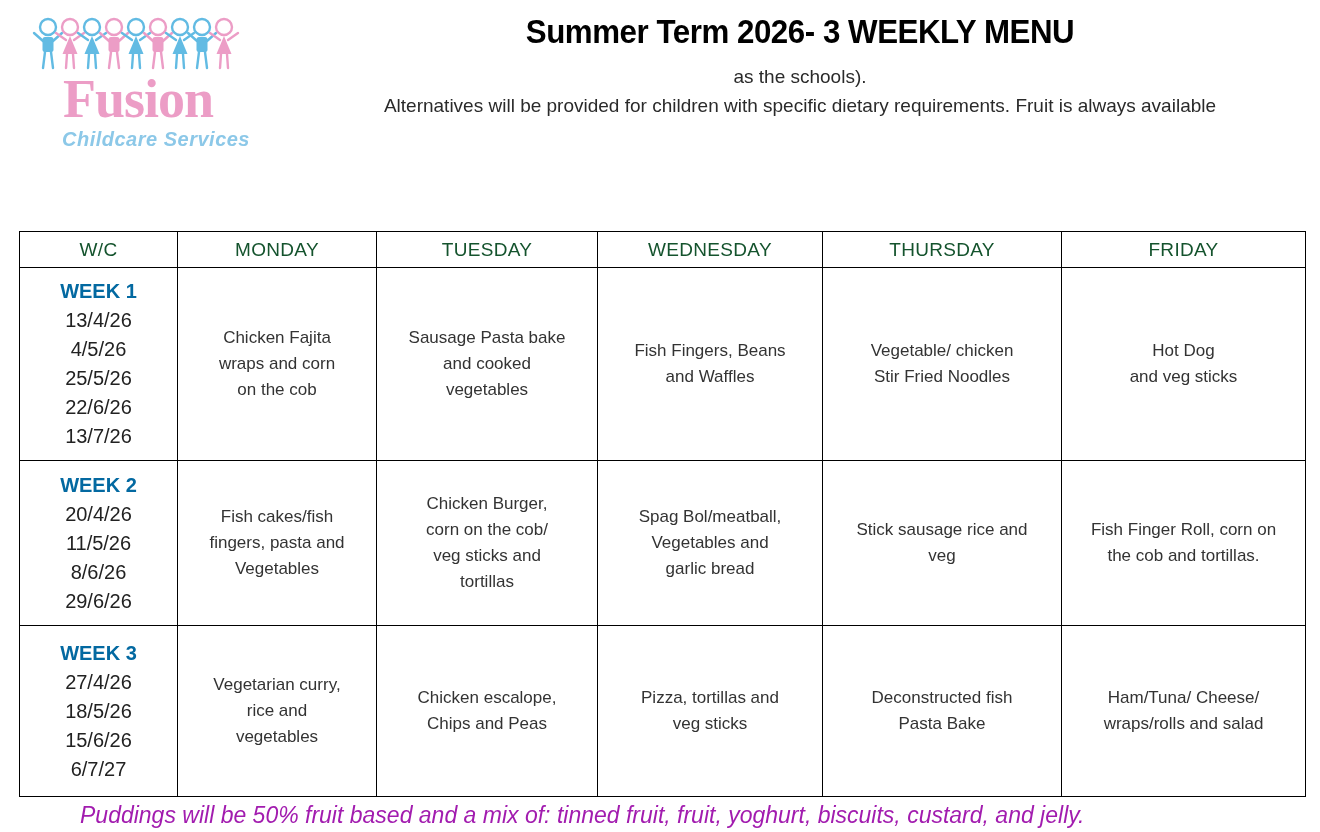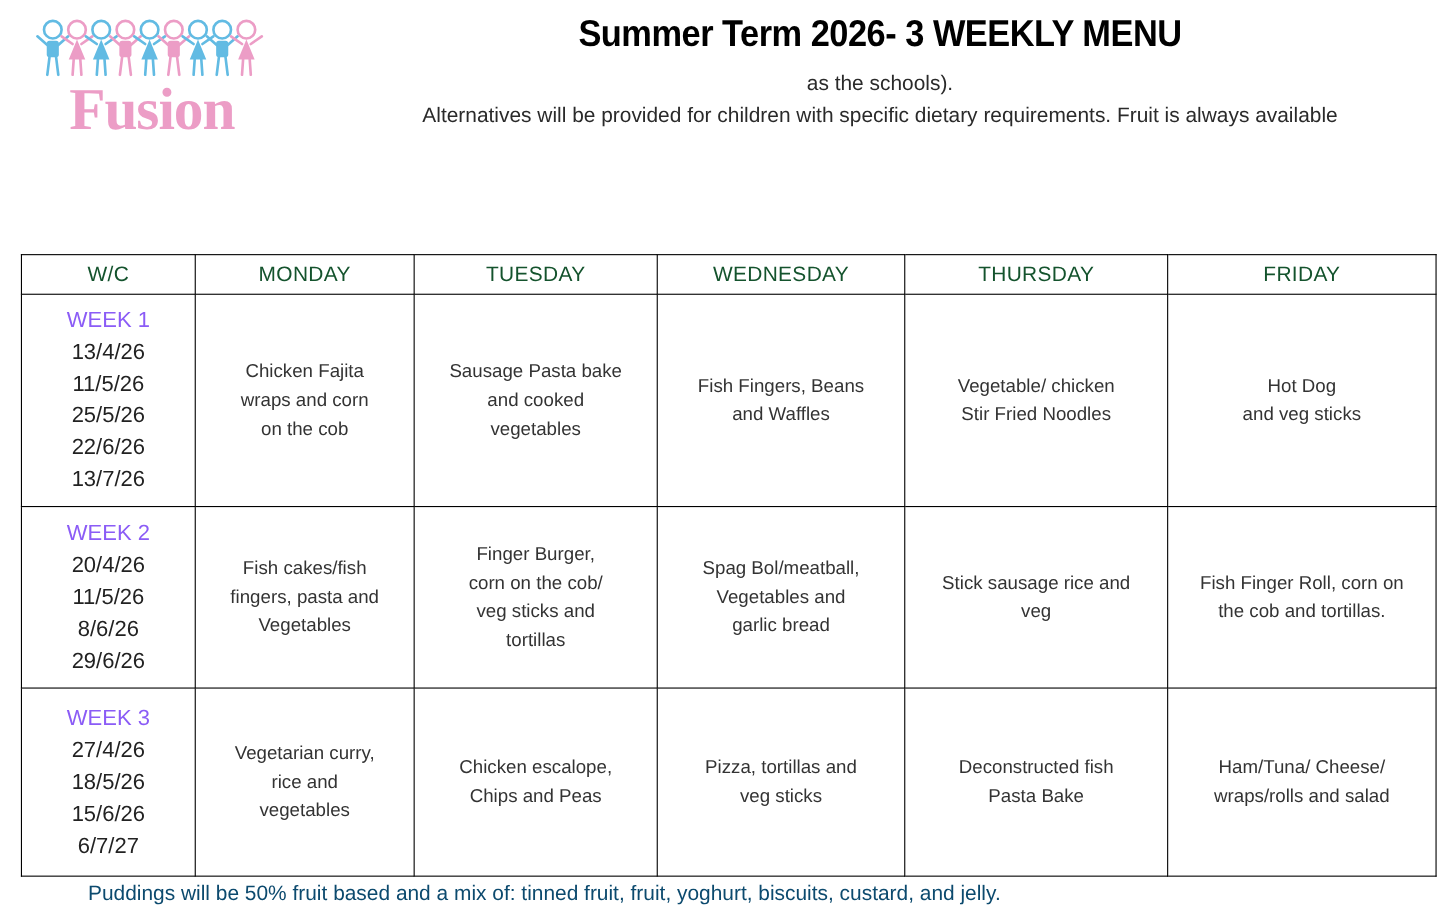--- a/index.html
+++ b/index.html
@@ -88,38 +88,39 @@
     font-size: 19px;
     font-weight: normal;
     color: #14532d;
     letter-spacing: 0.3px;
   }
   td.wc-cell {
     font-size: 20px;
     line-height: 1.45;
     color: #222;
   }
-  .wc-label { font-weight: normal; color: #8b5cf6; }
+  .wc-label { font-weight: bold; color: #0369a1; }
   .wc-dates { white-space: pre-line; }
   td.meal-cell {
     font-size: 17px;
     line-height: 1.52;
     color: #333;
     padding: 0 8px;
     white-space: pre-line;
   }
 
   
   .footer-note {
     position: absolute;
     left: 80px;
     top: 802px;
-    font-size: 19px;
-    color: #0c4a6e;
+    font-size: 23px;
+    color: #a21caf;
     white-space: nowrap;
+    font-style: italic;
   }
 </style>
 </head>
 <body>
 
 <div class="page">
 
   <div class="logo">
     <svg class="logo-kids" viewBox="0 0 210 62" xmlns="http://www.w3.org/2000/svg" aria-hidden="true">
       <defs>
@@ -140,20 +141,21 @@
       <use href="#kidB" x="22" y="4" style="color:#ec9dc6"></use>
       <use href="#kidB" x="44" y="4" style="color:#62bbe3"></use>
       <use href="#kidA" x="66" y="4" style="color:#ec9dc6"></use>
       <use href="#kidB" x="88" y="4" style="color:#62bbe3"></use>
       <use href="#kidA" x="110" y="4" style="color:#ec9dc6"></use>
       <use href="#kidB" x="132" y="4" style="color:#62bbe3"></use>
       <use href="#kidA" x="154" y="4" style="color:#62bbe3"></use>
       <use href="#kidB" x="176" y="4" style="color:#ec9dc6"></use>
     </svg>
     <div class="logo-brand">Fusion</div>
+    <div class="logo-tagline">Childcare Services</div>
   </div>
 
   <div class="header-text">
     <div class="doc-title">Summer Term 2026- 3 WEEKLY MENU</div>
     <div class="doc-notes">
       <div>as the schools).</div>
       <div>Alternatives will be provided for children with specific dietary requirements. Fruit is always available</div>
     </div>
   </div>
 
@@ -173,21 +175,21 @@
       <th>TUESDAY</th>
       <th>WEDNESDAY</th>
       <th>THURSDAY</th>
       <th>FRIDAY</th>
     </tr>
 
     <tr style="height:193px">
       <td class="wc-cell">
         <div class="wc-label">WEEK 1</div>
         <div class="wc-dates">13/4/26
-11/5/26
+4/5/26
 25/5/26
 22/6/26
 13/7/26</div>
       </td>
       <td class="meal-cell">Chicken Fajita
 wraps and corn
 on the cob</td>
       <td class="meal-cell">Sausage Pasta bake
 and cooked
 vegetables</td>
@@ -203,21 +205,21 @@
       <td class="wc-cell">
         <div class="wc-label">WEEK 2</div>
         <div class="wc-dates">20/4/26
 11/5/26
 8/6/26
 29/6/26</div>
       </td>
       <td class="meal-cell">Fish cakes/fish
 fingers, pasta and
 Vegetables</td>
-      <td class="meal-cell">Finger Burger,
+      <td class="meal-cell">Chicken Burger,
 corn on the cob/
 veg sticks and
 tortillas</td>
       <td class="meal-cell">Spag Bol/meatball,
 Vegetables and
 garlic bread</td>
       <td class="meal-cell">Stick sausage rice and
 veg</td>
       <td class="meal-cell">Fish Finger Roll, corn on
 the cob and tortillas.</td>

